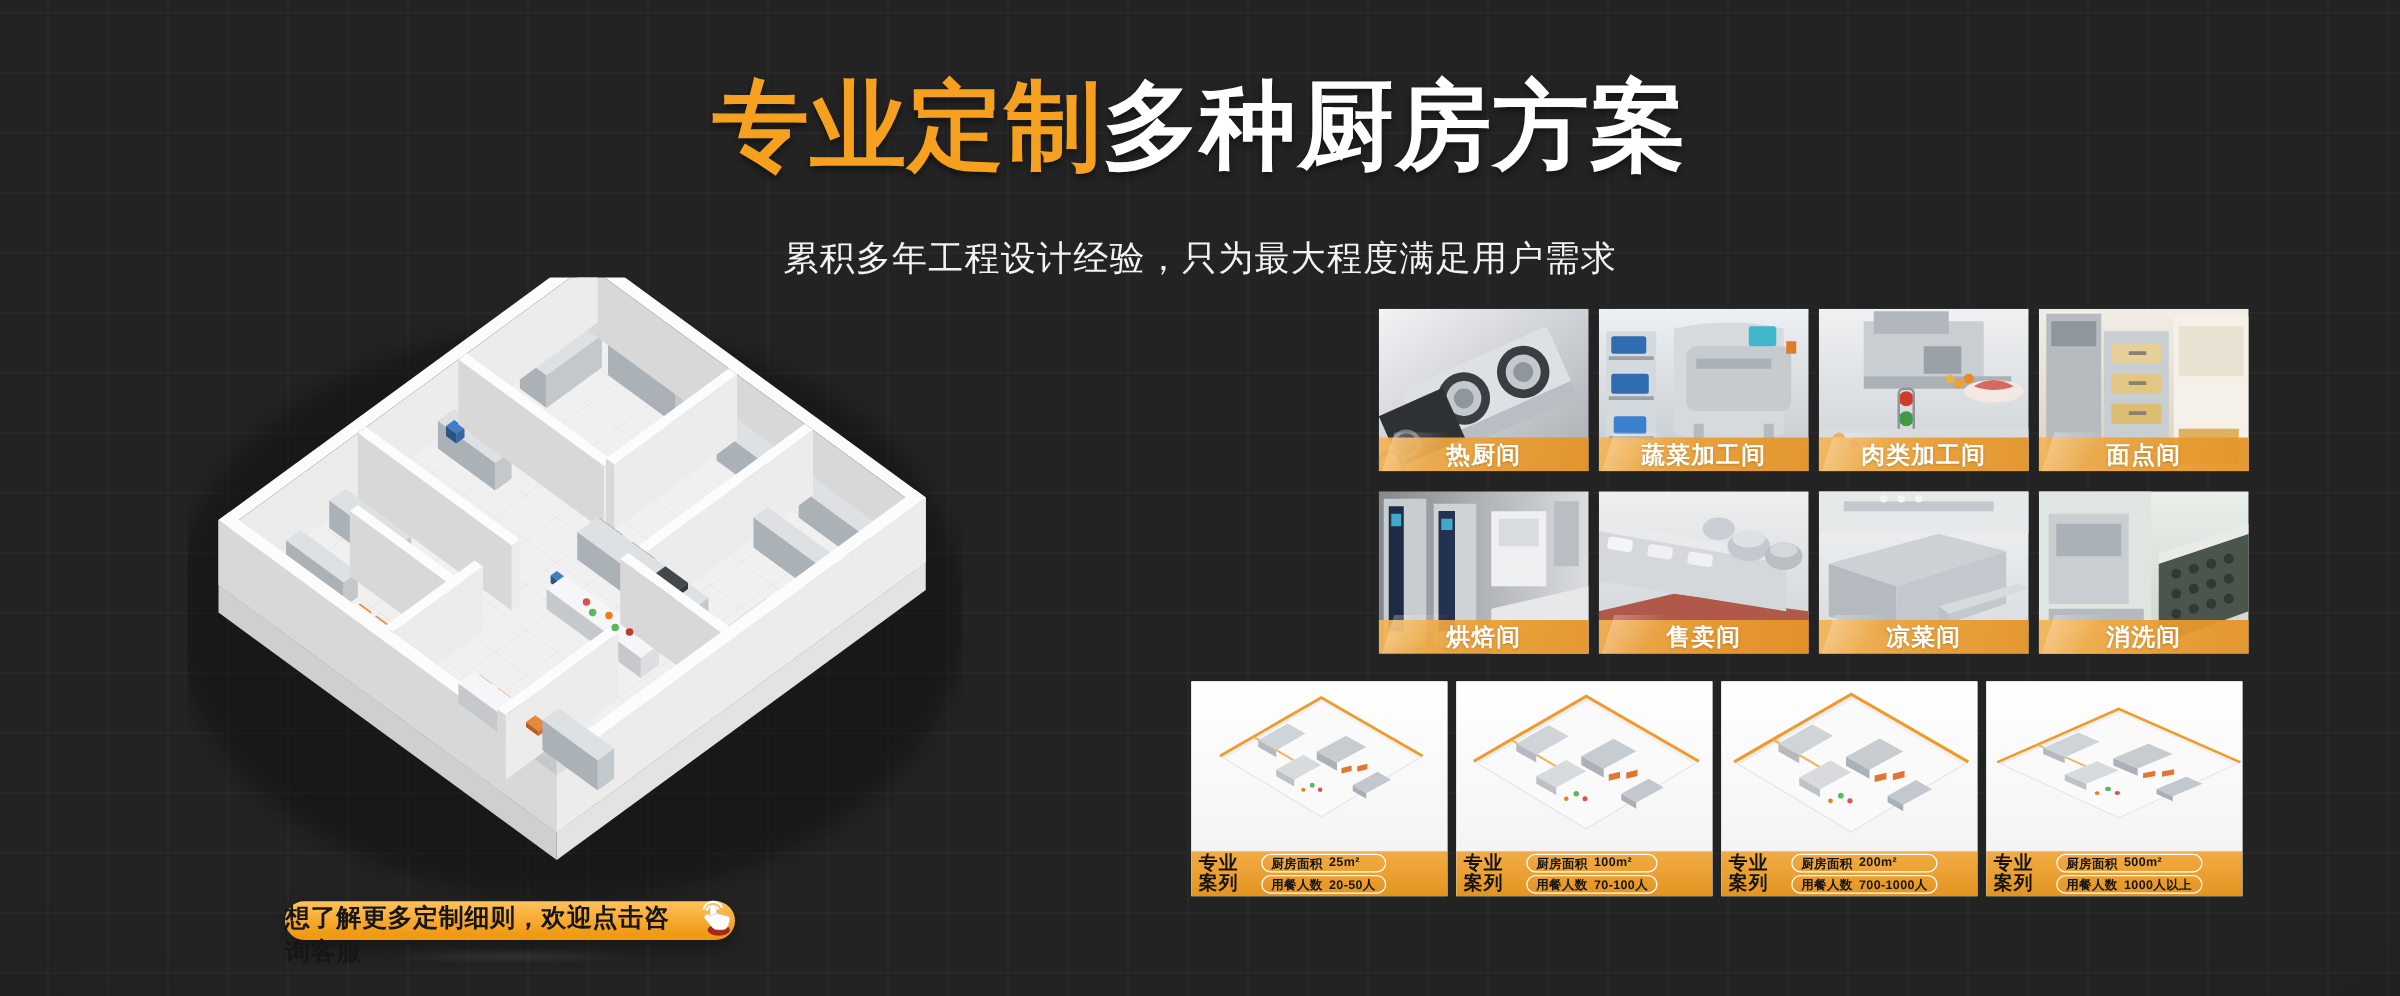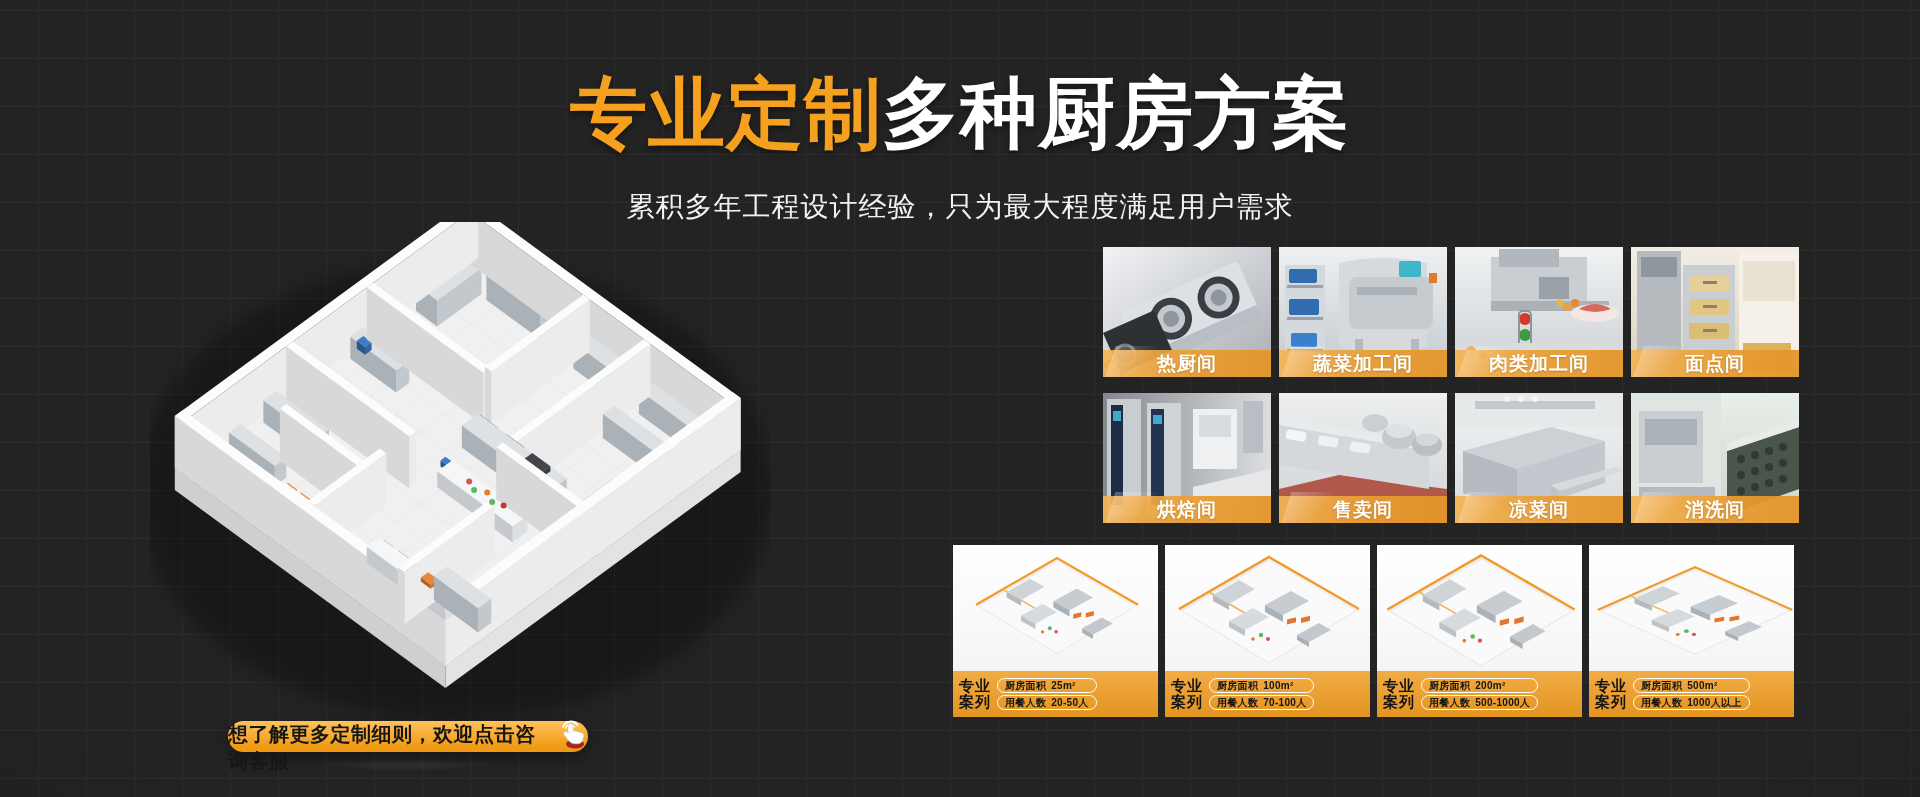--- a/index.html
+++ b/index.html
@@ -10,21 +10,21 @@
       linear-gradient(#2d2d2e 1px, transparent 1px),
       linear-gradient(90deg,#2d2d2e 1px, transparent 1px);
     background-size:48px 48px;
     background-position:-10px 10px;
     font-family:"Liberation Sans","DejaVu Sans",sans-serif;
   }
   .vignette{position:absolute;inset:0;pointer-events:none;
     background:radial-gradient(115% 125% at 50% 42%, rgba(0,0,0,0) 55%, rgba(0,0,0,0.32) 100%);}
   
   .hero-title{
-    position:absolute;left:0;right:0;top:56px;margin:12px;text-align:center;
+    position:absolute;left:0;right:0;top:56px;margin:0;text-align:center;
     font-size:77px;font-weight:900;letter-spacing:1px;line-height:1.18;
     text-shadow:0 3px 6px rgba(0,0,0,0.45);
   }
   .hero-title .hl{color:#F5A01E;}
   .hero-title .rest{color:#ffffff;}
   .hero-sub{
     position:absolute;left:0;right:0;top:176px;margin:12px;text-align:center;
     color:#f2f2f2;font-size:28px;font-weight:500;letter-spacing:1px;
   }
   
@@ -45,23 +45,23 @@
   }
   .tile .bar::before{content:"";position:absolute;left:6px;top:-4px;width:46px;height:40px;
     background:linear-gradient(115deg, rgba(255,255,255,0.28), rgba(255,255,255,0) 70%);transform:skewX(-18deg);}
   
   .cases{position:absolute;left:953px;top:545px;display:flex;gap:7px;}
   .case-card{position:relative;width:205px;height:172px;background:#ffffff;cursor:pointer;overflow:hidden;}
   .case-card .render{position:absolute;left:0;top:0;width:205px;height:136px;
     background:linear-gradient(180deg,#ffffff 0%,#f4f4f4 100%);}
   .case-card .render svg{display:block;width:205px;height:136px;}
   .case-strip{
-    position:absolute;left:0;right:0;bottom:0;height:46px;
+    position:absolute;left:0;right:0;bottom:0;height:36px;
     background:linear-gradient(180deg,#F2AC45 0%,#E3941F 100%);
-    display:flex;align-items:center;padding:0 4px 0 6px;box-sizing:border-box;gap:6px;
+    display:flex;align-items:center;padding:0 4px 0 6px;box-sizing:border-box;gap:18px;
   }
   .case-badge{color:#141414;font-weight:900;font-size:15px;line-height:1.05;letter-spacing:1px;white-space:nowrap;}
   .pill-col{display:flex;flex-direction:column;gap:2px;min-width:0;}
   .pill{
     border:1.5px solid #ffffff;border-radius:9px;height:13px;
     display:flex;align-items:center;gap:5px;padding:0 7px;
     color:#141414;font-size:10px;font-weight:800;white-space:nowrap;letter-spacing:0.3px;
   }
   
   .cta{
@@ -586,21 +586,21 @@
             <div>专业</div>
             <div>案列</div>
           </div>
         <div class="pill-col">
           <div class="pill">
               <span>厨房面积</span>
               <span>200m²</span>
             </div>
           <div class="pill">
               <span>用餐人数</span>
-              <span>500-1000人</span>
+              <span>700-1000人</span>
             </div>
         </div>
       </div>
     </div>
 
     <div class="case-card">
       <div class="render">
         <svg viewBox="0 0 205 136">
             <g transform="translate(-2,14) scale(1.08,0.82)">
               <use href="#caseKit" width="200" height="130"></use>

